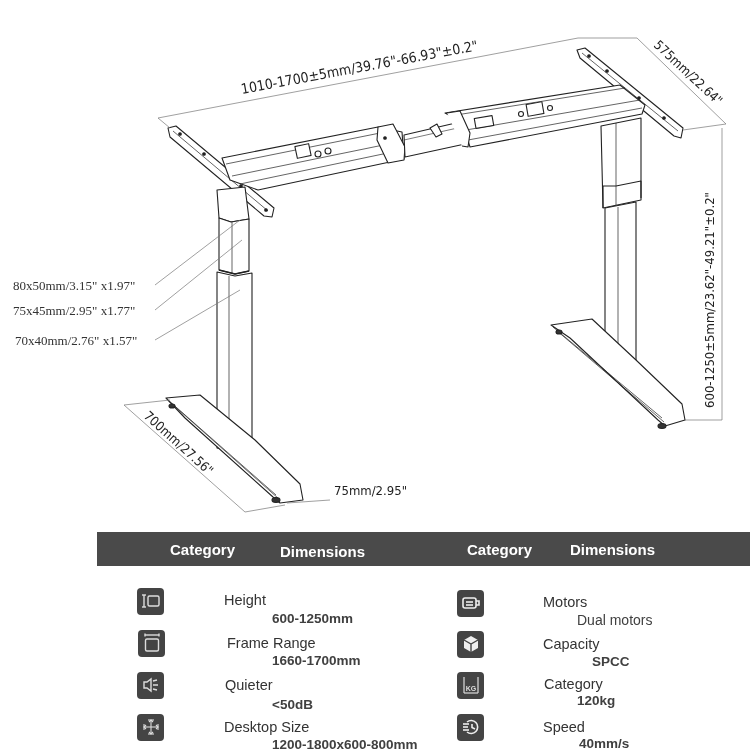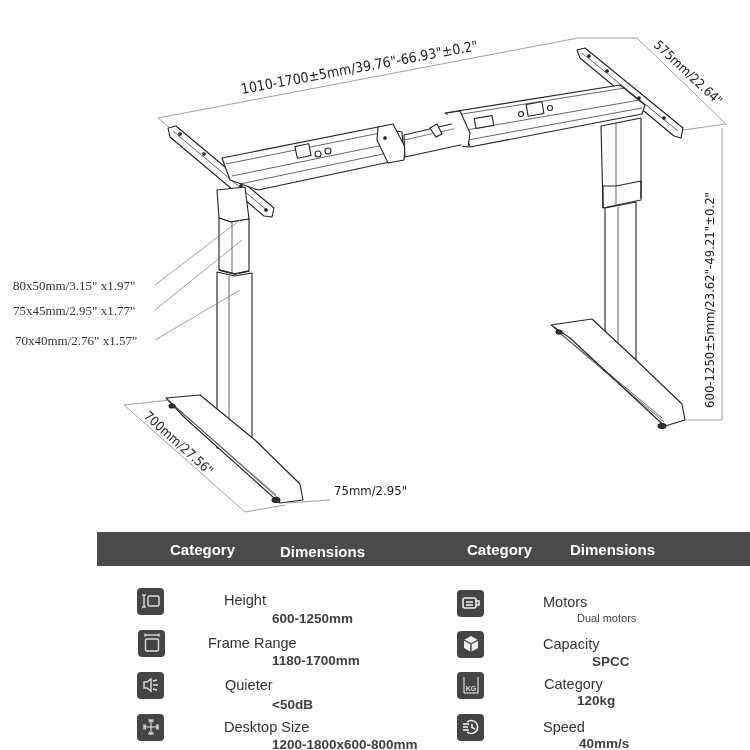--- a/index.html
+++ b/index.html
@@ -12,21 +12,21 @@
     background: #4a4a4a; color: #fff; font-weight: bold; font-size: 15px;
   }
   .table-header span { position: absolute; top: 9px; }
   .row { position: absolute; height: 30px; display: flex; align-items: center; }
   .icon-box {
     width: 27px; height: 27px; border-radius: 4px; background: #444;
     display: flex; align-items: center; justify-content: center;
   }
   .cat { position: absolute; font-size: 14.5px; color: #333; margin-left: 48px; }
   .val { position: absolute; font-size: 13.5px; font-weight: bold; color: #404040; margin-top: 17px; }
-  .val.light { font-weight: normal; font-size: 11px; }
+  .val.light { font-weight: normal; font-size: 14px; }
 </style>
 </head>
 <body>
 
 <svg id="drawing" viewBox="0 0 750 520" xmlns="http://www.w3.org/2000/svg">
   <g fill="none" stroke="#222" stroke-width="1.1" stroke-linejoin="round">
 
     <path d="M168 128 L176 126 L274 208 L272 217 L264 216 L170 137 Z" fill="#fff"></path>
     <path d="M173 131 L268 211" stroke-width="0.7"></path>
     <circle cx="180" cy="134" r="1.3" fill="#222"></circle>
@@ -154,22 +154,22 @@
     <svg width="18" height="20" viewBox="0 0 18 20">
         <g fill="none" stroke="#ddd" stroke-width="1.4">
           <line x1="2" y1="2" x2="16" y2="2"></line>
           <line x1="2" y1="0.5" x2="2" y2="3.5"></line>
           <line x1="16" y1="0.5" x2="16" y2="3.5"></line>
           <rect x="2.5" y="6" width="13" height="12" rx="1.5"></rect>
         </g>
       </svg>
   </div>
 </div>
-<span class="cat" style="left:160px; top:635px">Frame Range</span>
-<span class="val" style="left:272px; top:636px">1180-1700mm</span>
+<span class="cat" style="left:179px; top:635px">Frame Range</span>
+<span class="val" style="left:272px; top:636px">1660-1700mm</span>
 
 <div class="row" style="left:137px; top:670px;">
   <div class="icon-box">
     <svg width="18" height="16" viewBox="0 0 18 16">
         <g fill="none" stroke="#ddd" stroke-width="1.4">
           <path d="M2 5 L5 5 L9 2 L9 14 L5 11 L2 11 Z"></path>
           <path d="M11 4 L15 3 M11 8 L16 8 M11 12 L15 13"></path>
         </g>
       </svg>
   </div>

